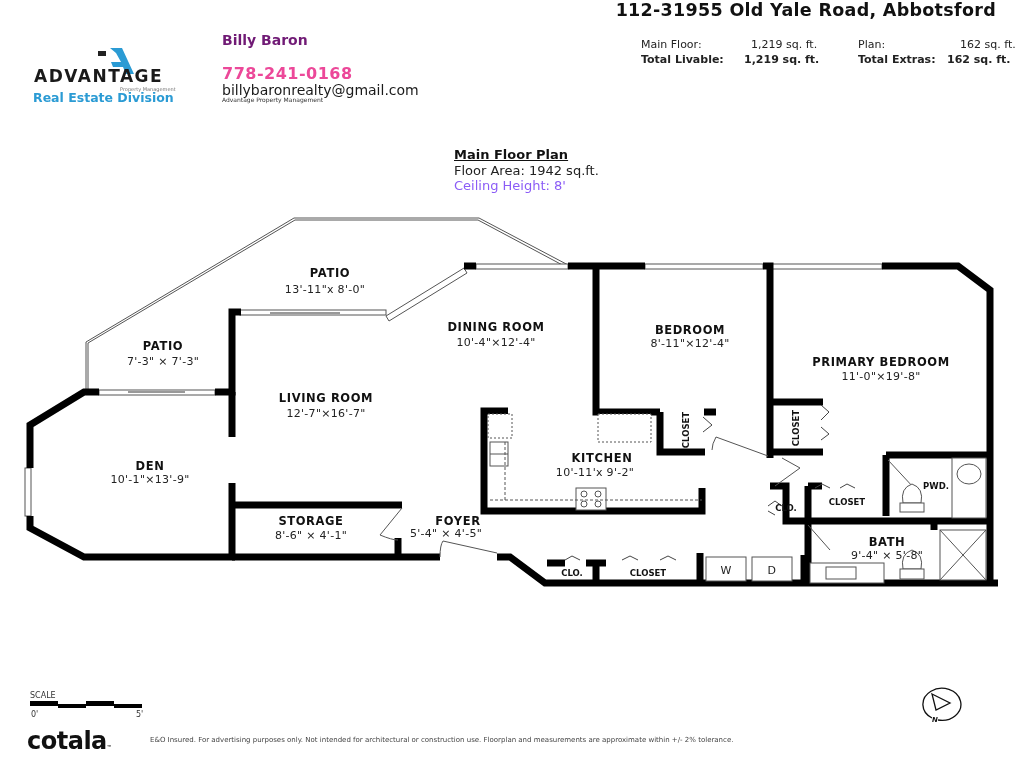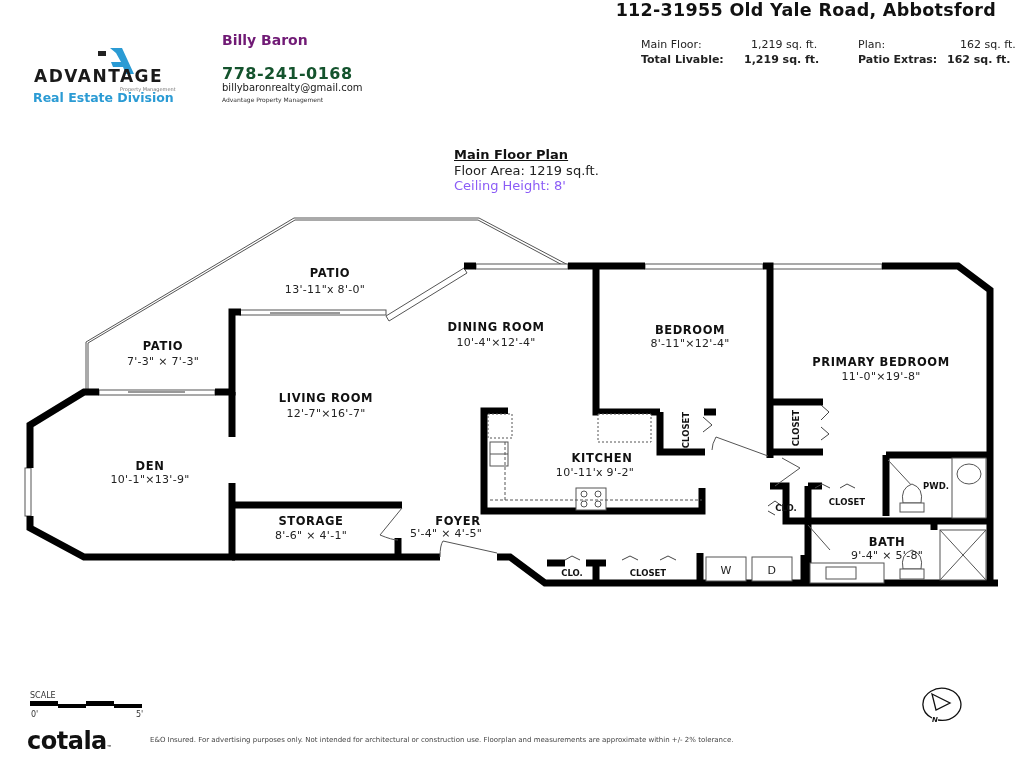--- a/index.html
+++ b/index.html
@@ -7,22 +7,22 @@
          font-family: "DejaVu Sans", sans-serif; color: #111; }
   .abs { position: absolute; }
 
   
   .logo-mark { left: 96px; top: 48px; width: 40px; height: 26px; }
   .brand-name { left: 34px; top: 66px; font-size: 17px; font-weight: bold; letter-spacing: 1.5px; color: #1a1a1a; }
   .brand-sub { left: 120px; top: 86px; font-size: 5px; color: #777; }
   .brand-division { left: 33px; top: 90px; font-size: 12.5px; font-weight: bold; color: #2b9bd4; }
 
   .agent-name { left: 222px; top: 32px; font-size: 14px; font-weight: bold; color: #701a75; }
-  .agent-phone { left: 222px; top: 64px; font-size: 16px; font-weight: bold; color: #14532d; letter-spacing: 0.5px; }
-  .agent-email { left: 222px; top: 82px; font-size: 10px; color: #1a1a1a; }
+  .agent-phone { left: 222px; top: 64px; font-size: 16px; font-weight: bold; color: #ec4899; letter-spacing: 0.5px; }
+  .agent-email { left: 222px; top: 82px; font-size: 14px; color: #1a1a1a; }
   .agent-company { left: 222px; top: 96px; font-size: 6px; color: #333; }
 
   
   .address { right: 28px; top: 0; font-size: 17.5px; font-weight: bold; letter-spacing: 0.3px; color: #111; white-space: nowrap; }
   .area-table { left: 609px; top: 38px; font-size: 11px; color: #222; }
   .area-row { position: relative; height: 15px; white-space: nowrap; }
   .area-row span { position: absolute; top: 0; margin-left: 32px; }
   .area-row.bold { font-weight: bold; }
 
   
@@ -64,27 +64,27 @@
 <div class="abs area-table">
   <div class="area-row">
     <span style="left:0">Main Floor:</span>
     <span style="left:110px">1,219 sq. ft.</span>
     <span style="left:217px">Plan:</span>
     <span style="left:319px">162 sq. ft.</span>
   </div>
   <div class="area-row bold">
     <span style="left:0">Total Livable:</span>
     <span style="left:103px">1,219 sq. ft.</span>
-    <span style="left:217px">Patio Extras:</span>
+    <span style="left:217px">Total Extras:</span>
     <span style="left:306px">162 sq. ft.</span>
   </div>
 </div>
 
 <div class="abs plan-title">Main Floor Plan</div>
-<div class="abs plan-area">Floor Area: 1219 sq.ft.</div>
+<div class="abs plan-area">Floor Area: 1942 sq.ft.</div>
 <div class="abs plan-ceiling">Ceiling Height: 8'</div>
 
 <svg class="abs plan-svg" viewBox="0 0 1024 768">
 
   <g fill="none" stroke="#555" stroke-width="1">
     <polyline points="88,392 88,343 295,220 478,220 568,268"></polyline>
     <polyline points="86,392 86,342 294,218 479,218 570,266"></polyline>
   </g>
 
   <g fill="#fff" stroke="#555" stroke-width="1">

